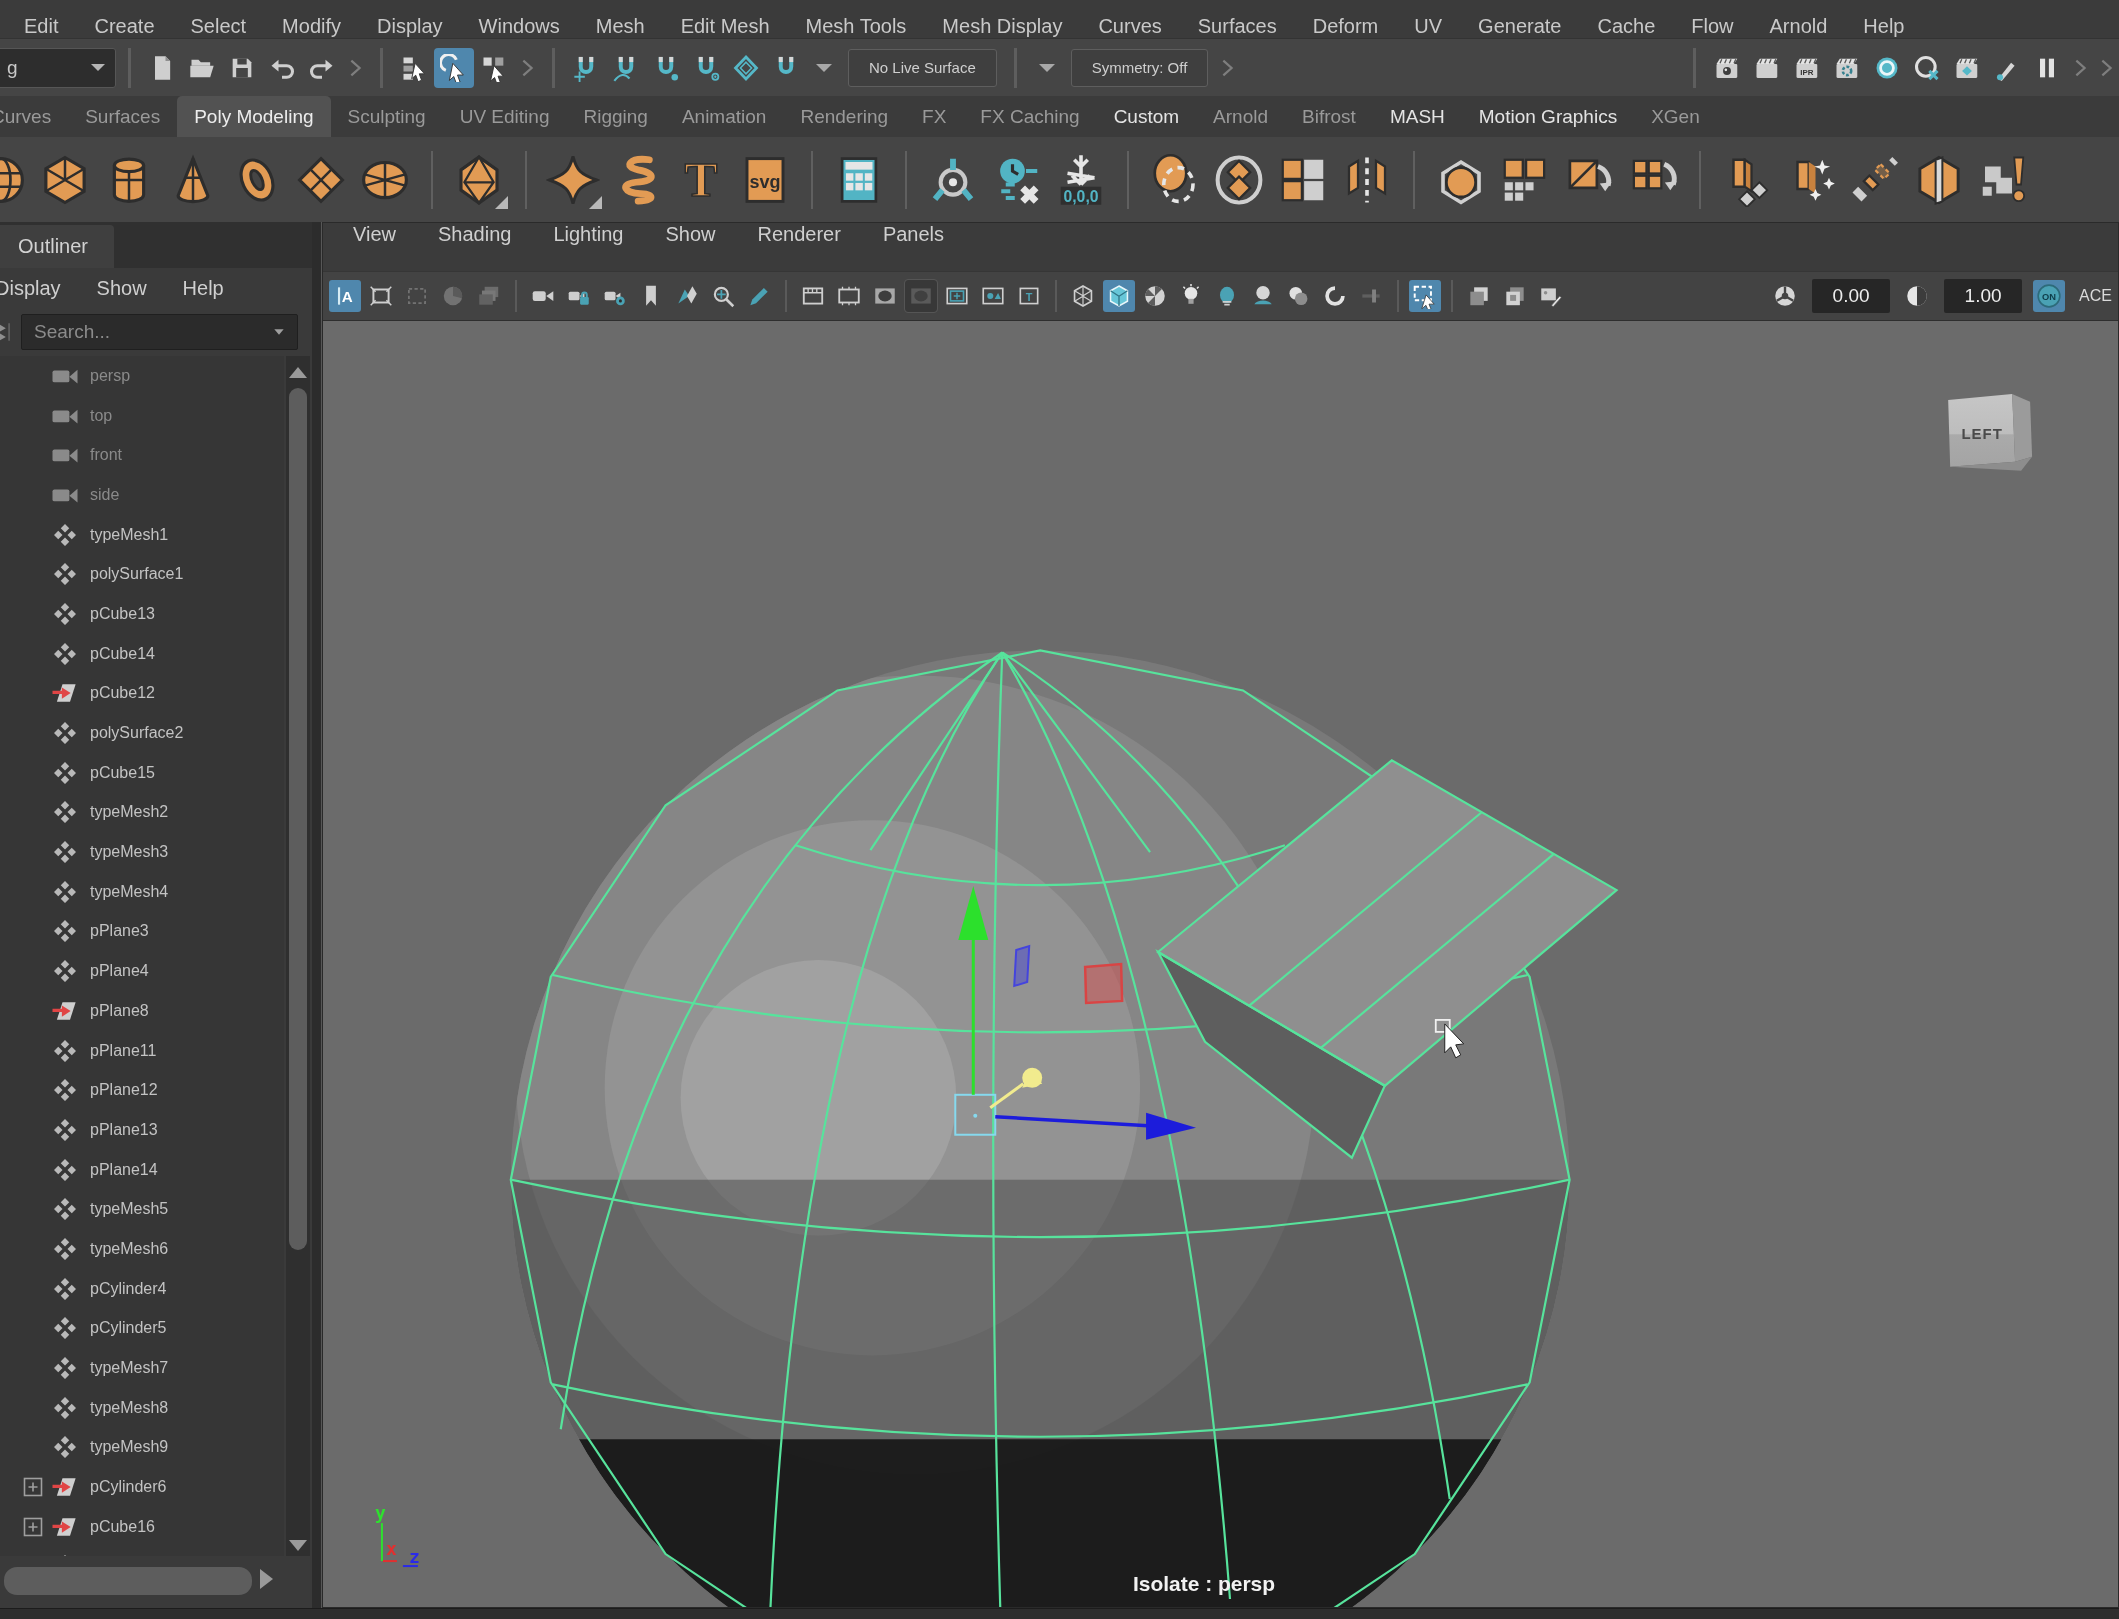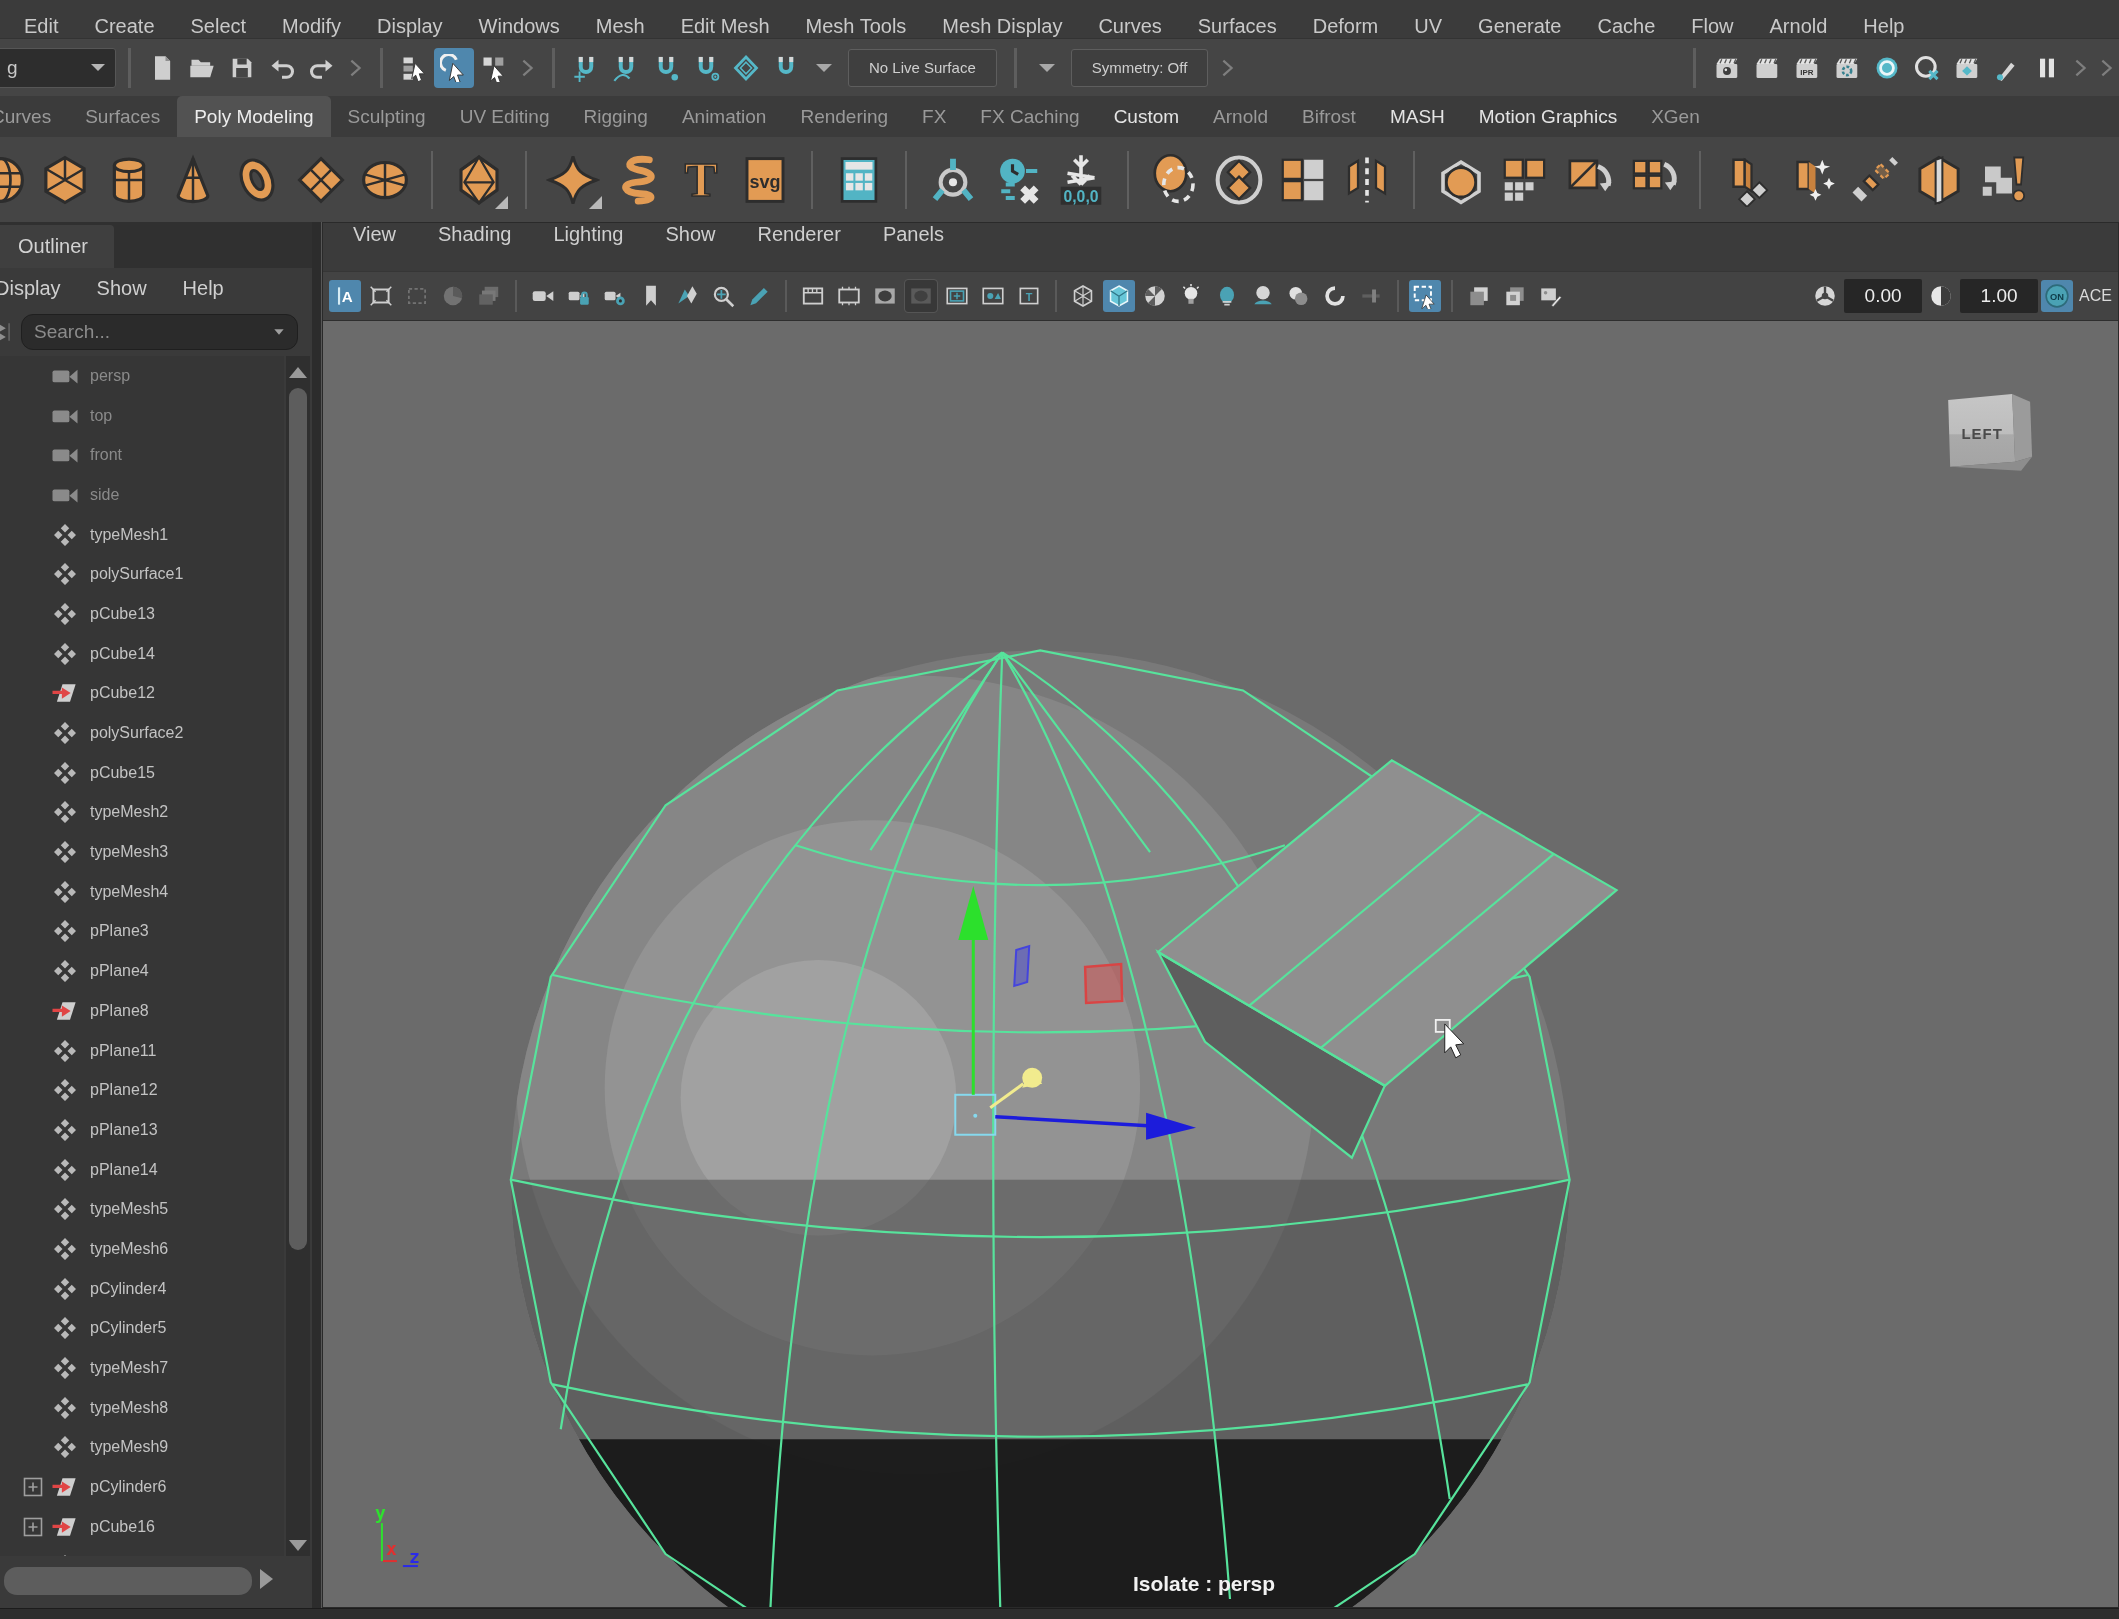--- a/index.html
+++ b/index.html
@@ -53,21 +53,21 @@
   .otab{position:absolute;left:-8px;top:3px;width:122px;height:43px;background:#3f3f3f;
         color:#d2d2d2;font-size:20px;display:flex;align-items:center;justify-content:center;
         border-radius:4px 4px 0 0;}
   .omenu{position:absolute;left:0;top:46px;right:0;height:40px;display:flex;align-items:center;
          gap:36px;color:#cfcfcf;font-size:20px;padding-left:0;}
   .omenu .omi.first{margin-left:-5px;}
   .osearch{position:absolute;left:0;top:86px;right:0;height:48px;display:flex;align-items:center;}
   .filtico{flex:none;width:26px;height:30px;margin-left:-5px;}
   .osearch .sfield{position:relative;flex:1;margin-right:14px;}
   .osearch input{width:100%;box-sizing:border-box;height:36px;background:#2b2b2b;
-                 border:1px solid #1f1f1f;border-radius:12px;color:#9a9a9a;font-size:19px;
+                 border:1px solid #1f1f1f;border-radius:2px;color:#9a9a9a;font-size:19px;
                  padding:0 34px 0 12px;outline:none;font-family:"Liberation Sans",sans-serif;}
   .osearch input::placeholder{color:#8b8b8b;}
   .sdd{position:absolute;right:10px;top:10px;width:18px;height:16px;}
   .olist{position:absolute;left:0;top:134px;width:284px;bottom:63px;background:#363636;overflow:hidden;}
   .orow{display:flex;align-items:center;height:39.7px;padding-left:20px;}
   .oxp{flex:none;width:30px;height:24px;padding-right:4px;box-sizing:border-box;}
   .oico{flex:none;width:30px;height:30px;margin-right:10px;color:#b9b9b9;}
   .orow.dim .oico{color:#8a8a8a;}
   .olabel{color:#c3c3c3;font-size:16px;white-space:nowrap;}
   .orow.dim .olabel{color:#8a8a8a;}
@@ -97,21 +97,21 @@
         border-bottom:1px solid #2e2e2e;box-sizing:border-box;overflow:hidden;}
   .vicon{flex:none;width:32px;height:32px;padding:3px;box-sizing:border-box;border-radius:3px;}
   .vicon.active{background:#4f87ad;}
   .vicon.pressed{background:#383838;outline:1px solid #555;}
   .vicon.dim{opacity:.55;}
   .vsep{flex:none;width:8px;height:32px;
         background:linear-gradient(#5a5a5a,#5a5a5a) center/2px 100% no-repeat;margin:0 3px;}
   .vfield{flex:none;min-width:78px;height:34px;background:#262626;color:#ececec;font-size:19px;
           display:flex;align-items:center;justify-content:center;border-radius:2px;margin:0 3px;}
   .vtext{flex:none;color:#dadada;font-size:16px;margin-left:6px;white-space:nowrap;}
-  .pinright{margin-left:auto;}
+  .pinright{margin-left:auto;gap:8px;}
   .view{position:absolute;left:0;top:98px;right:0;bottom:0;background:#6b6b6b;overflow:hidden;}
   .scene{position:absolute;inset:0;width:100%;height:100%;}
 
   .bottomstrip{position:absolute;left:0;right:0;bottom:0;height:11px;background:#2e2e2e;
                border-top:1px solid #1c1c1c;box-sizing:border-box;z-index:5;}
 </style>
 </head>
 <body>
 
 <div class="root">

